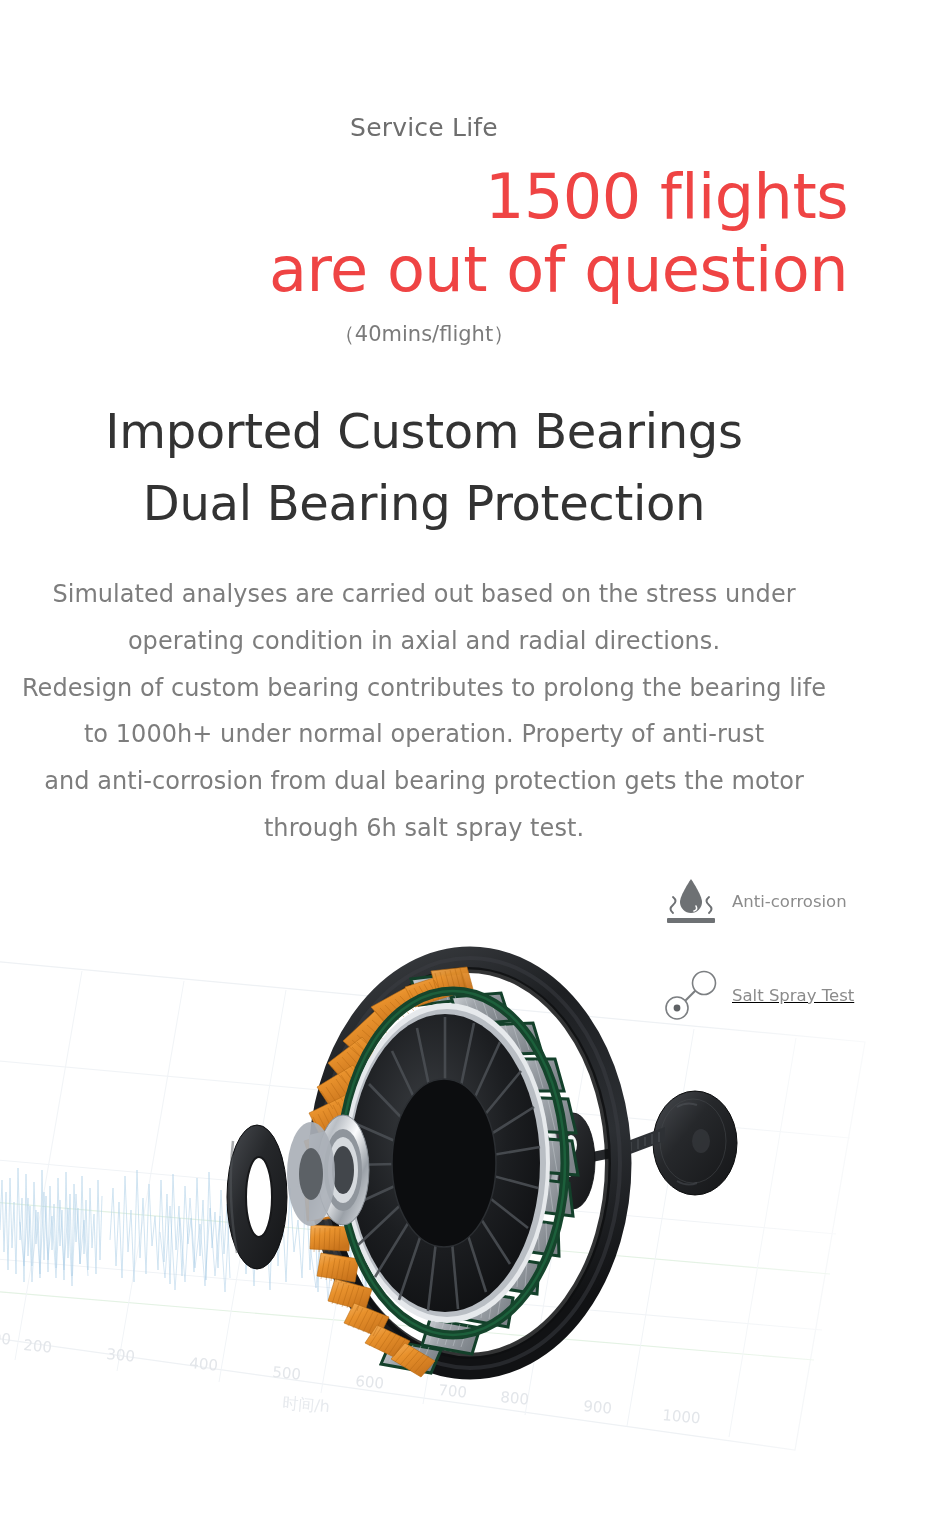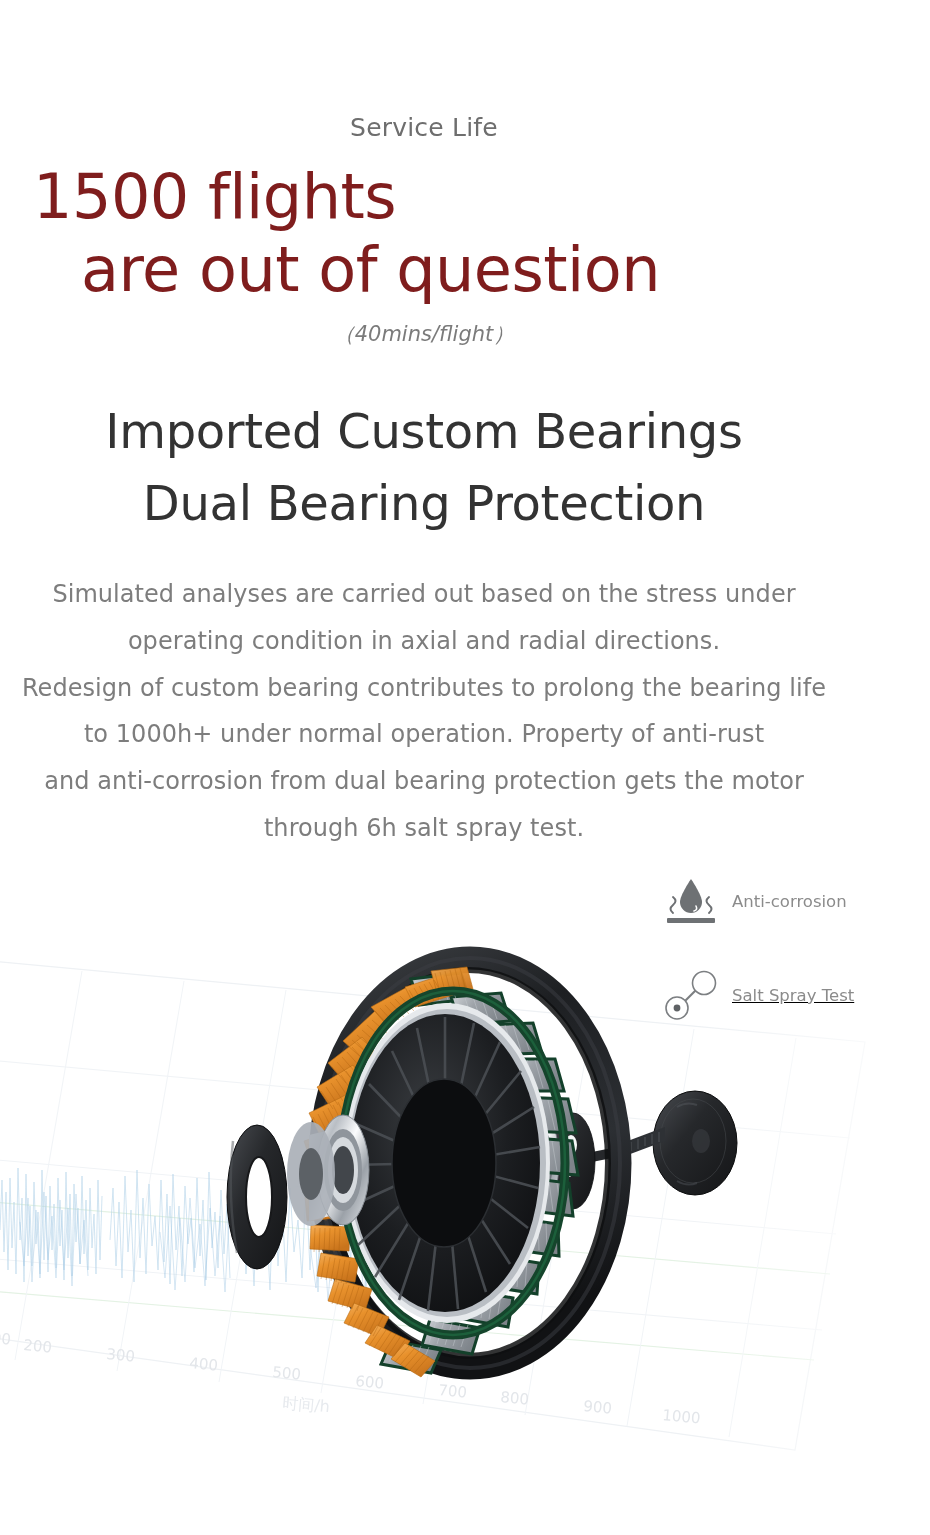--- a/index.html
+++ b/index.html
@@ -12,28 +12,28 @@
   .page { position:relative; width:930px; height:1535px; background:#fff; }
 
   
   .text-block { position:absolute; left:0; top:0; width:848px; z-index:5; }
 
   .eyebrow {
     text-align:center; font-size:25px; color:#6e6e6e;
     letter-spacing:.2px; margin-top:113px; line-height:1.2;
   }
   .hero-line {
-    text-align:left; color:#7f1d1d; font-size:62px;
+    text-align:right; color:#ef4444; font-size:62px;
     font-weight:400; line-height:1.28; letter-spacing:-.5px;padding-left:33px;
   }
   .hero-1 { margin-top:14px; }
   .hero-2 { margin-top:-6px;margin-left:48px; }
   .sub-note {
     text-align:center; font-size:21px; color:#7b7b7b;
-    margin-top:12px; line-height:1.2;font-style:italic;
+    margin-top:12px; line-height:1.2;
   }
 
   .headline {
     text-align:center; color:#333333; font-size:48px;
     font-weight:400; line-height:1.5; letter-spacing:-.3px;
   }
   .headline.first { margin-top:48px; }
 
   .body-copy {
     text-align:center; color:#7d7d7d; font-size:24px;

